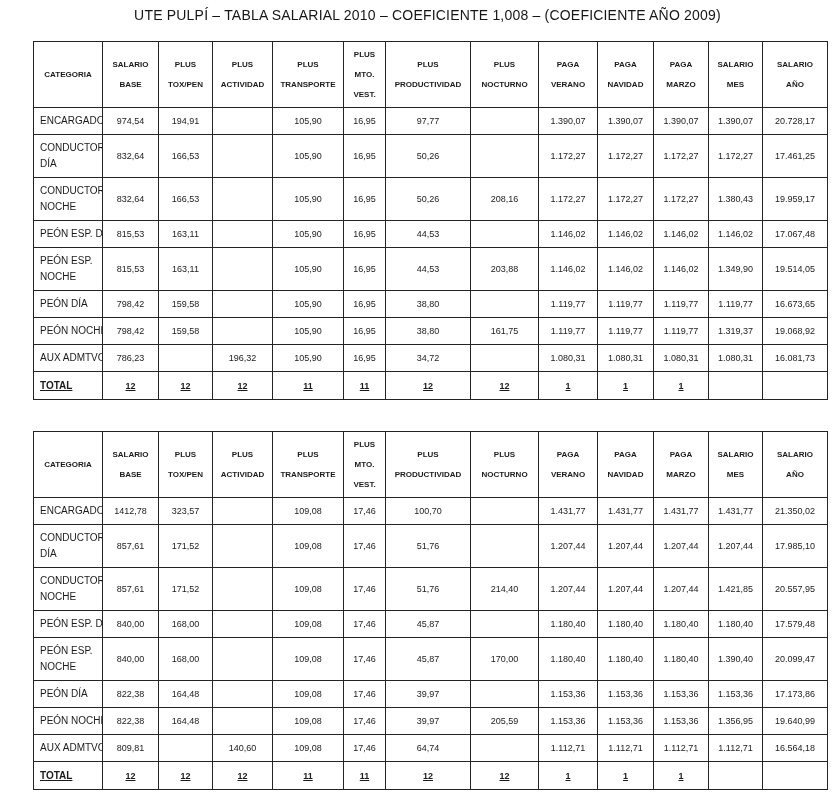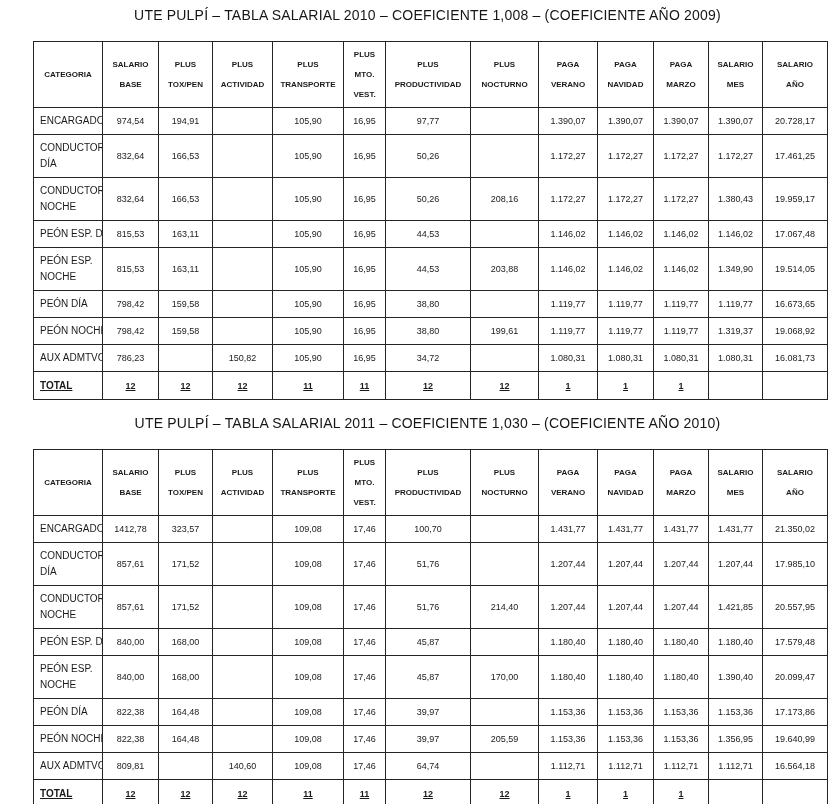--- a/index.html
+++ b/index.html
@@ -218,32 +218,32 @@
             <td>16.673,65</td>
           </tr>
           <tr>
             <td class="cat">PEÓN NOCHE</td>
             <td>798,42</td>
             <td>159,58</td>
             <td></td>
             <td>105,90</td>
             <td>16,95</td>
             <td>38,80</td>
-            <td>199,61</td>
+            <td>161,75</td>
             <td>1.119,77</td>
             <td>1.119,77</td>
             <td>1.119,77</td>
             <td>1.319,37</td>
             <td>19.068,92</td>
           </tr>
           <tr>
             <td class="cat">AUX ADMTVO.</td>
             <td>786,23</td>
             <td></td>
-            <td>150,82</td>
+            <td>196,32</td>
             <td>105,90</td>
             <td>16,95</td>
             <td>34,72</td>
             <td></td>
             <td>1.080,31</td>
             <td>1.080,31</td>
             <td>1.080,31</td>
             <td>1.080,31</td>
             <td>16.081,73</td>
           </tr>
@@ -262,21 +262,20 @@
             <td></td>
             <td></td>
           </tr>
         </tbody>
     </table>
   </section>
 
   <div class="gap"></div>
 
   <section class="tbl-section">
-    <div class="table-title">UTE PULPÍ – TABLA SALARIAL 2011 – COEFICIENTE 1,030 – (COEFICIENTE AÑO 2010)</div>
     <table class="salary">
       <colgroup>
         <col style="width:69px">
           <col style="width:56px">
           <col style="width:54px">
         <col style="width:60px">
           <col style="width:71px">
           <col style="width:42px">
         <col style="width:85px">
           <col style="width:68px">

